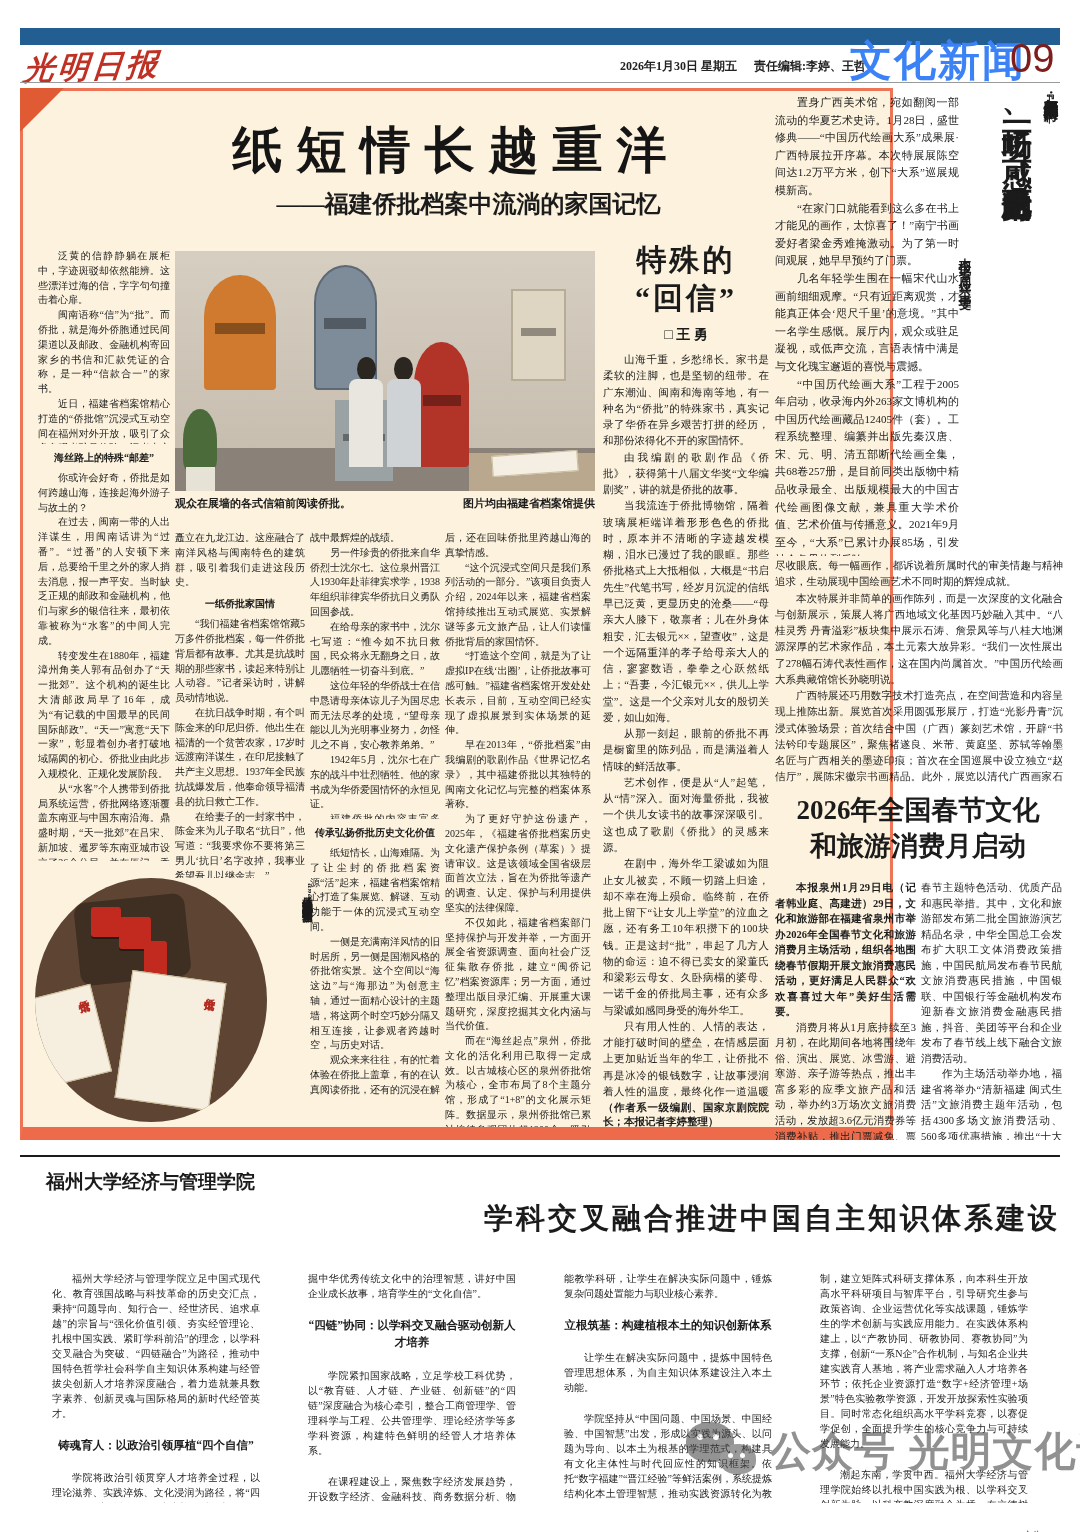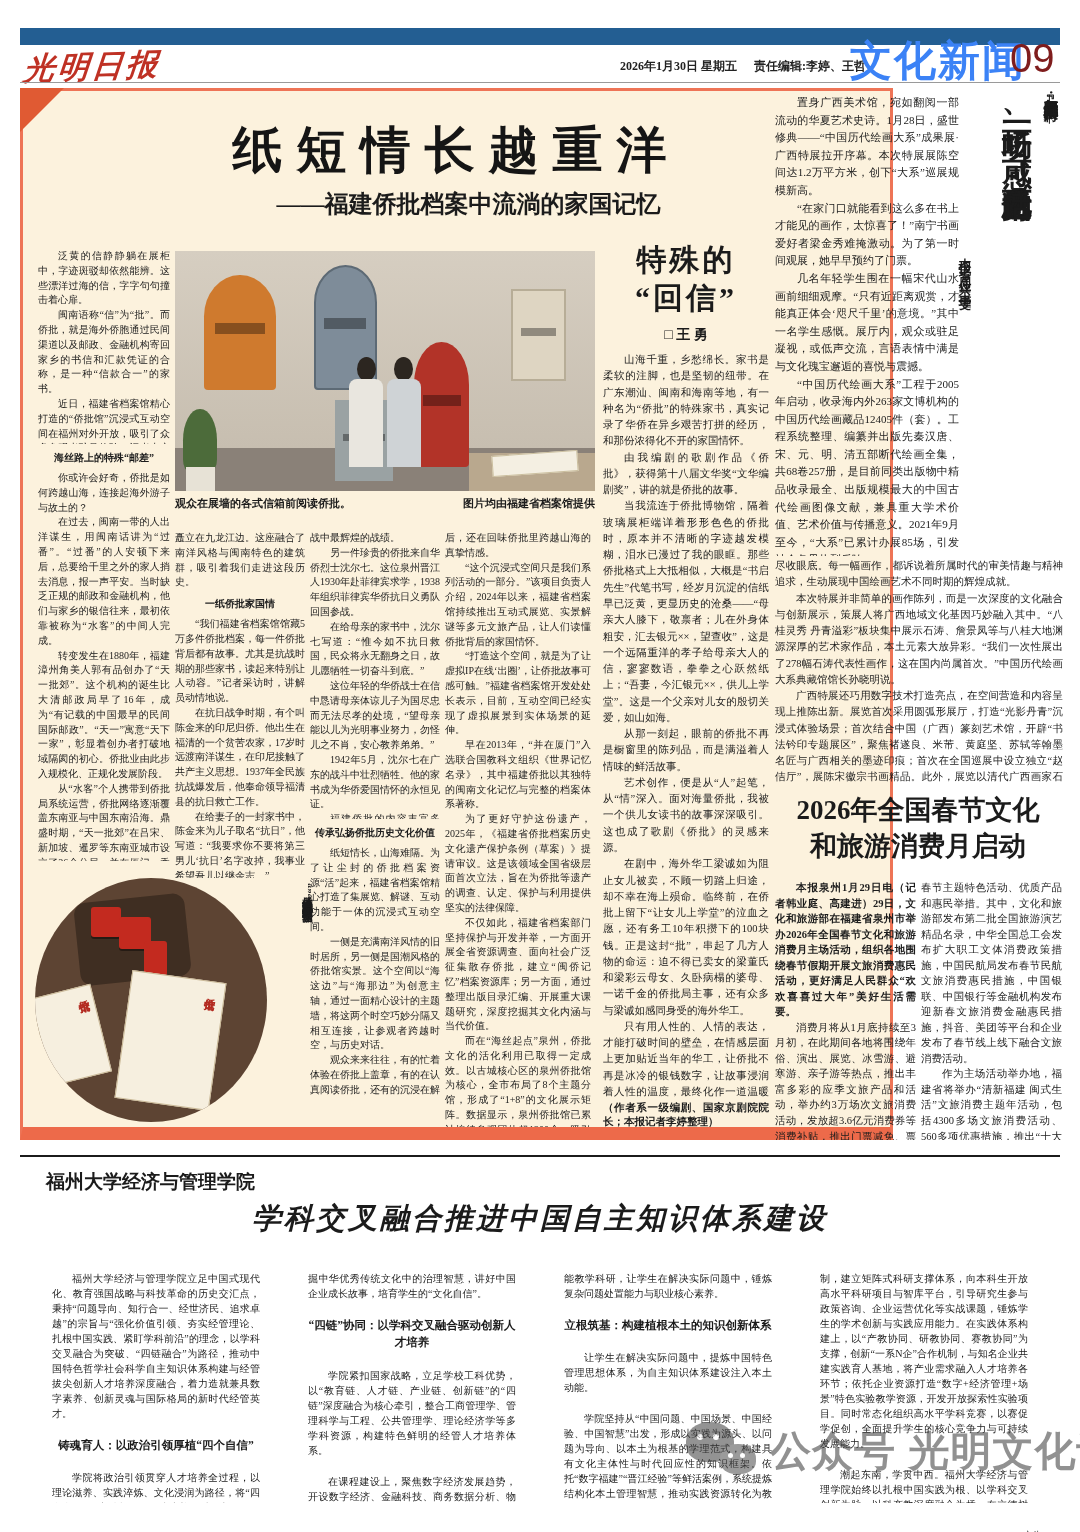--- a/index.html
+++ b/index.html
@@ -99,22 +99,22 @@
                font-weight:900;line-height:1.35;}
   .sp-col1{left:775px;top:880px;width:141px;height:260px;font-size:10.5px;}
   .sp-col2{left:921px;top:880px;width:141px;height:260px;font-size:10.5px;}
   .sp-col1 p:first-child b,.lead{font-weight:bold;}
 
   
   .ad-box{left:20px;top:1155px;width:1040px;height:392px;border-top:2px solid #1b1b1b;
           border-bottom:2px solid #1b1b1b;box-sizing:border-box;background:#fff;}
   .ad-kicker{left:26px;top:12px;font-size:19px;font-weight:900;
              font-family:"Liberation Sans",sans-serif;}
-  .ad-headline{left:0;top:42px;width:100%;text-align:center;font-size:29px;font-weight:900;
-               letter-spacing:3px;font-style:italic;}
+  .ad-headline{left:0;top:42px;width:100%;text-align:right;font-size:29px;font-weight:900;
+               letter-spacing:3px;}
   .ad-cols{left:16px;top:98px;width:1008px;height:248px;display:flex;gap:16px;}
   .ad-col{flex:1;overflow:hidden;font-size:10px;line-height:1.5;text-align:justify;}
   .ad-col p{margin:16px;text-indent:2em;}
   .ad-sub{font-weight:bold;text-align:center;font-size:11.5px;margin:5px 0;text-indent:0 !important;}
   .ad-mark{right:14px;bottom:2px;font-size:10px;color:#333;}
 
   
   .watermark{left:686px;top:1420px;display:flex;align-items:center;gap:8px;z-index:9;
              pointer-events:none;}
   .wm-icon{position:relative;width:76px;height:62px;opacity:.55;}
@@ -224,21 +224,21 @@
         <p>一侧是充满南洋风情的旧时居所，另一侧是国潮风格的侨批馆实景。这个空间以“海这边”与“海那边”为创意主轴，通过一面精心设计的主题墙，将这两个时空巧妙分隔又相互连接，让参观者跨越时空，与历史对话。</p>
         <p>观众来来往往，有的忙着体验在侨批上盖章，有的在认真阅读侨批，还有的沉浸在解谜游戏里……</p>
 
       </div>
     </div>
 
     <div class="col" style="left:422px;top:440px;width:146px;height:596px;">
       <p style="text-indent:0;">后，还在回味侨批里跨越山海的真挚情感。</p>
       <p>“这个沉浸式空间只是我们系列活动的一部分。”该项目负责人介绍，2024年以来，福建省档案馆持续推出互动式展览、实景解谜等多元文旅产品，让人们读懂侨批背后的家国情怀。</p>
       <p>“打造这个空间，就是为了让虚拟IP在线‘出圈’，让侨批故事可感可触。”福建省档案馆开发处处长表示，目前，互动空间已经实现了虚拟展景到实体场景的延伸。</p>
-      <p>早在2013年，“并在厦门”入选联合国教科文组织《世界记忆名录》，其中福建侨批以其独特的闽南文化记忆与完整的档案体系著称。</p>
+      <p>早在2013年，“侨批档案”由我编剧的歌剧作品《世界记忆名录》，其中福建侨批以其独特的闽南文化记忆与完整的档案体系著称。</p>
       <p>为了更好守护这份遗产，2025年，《福建省侨批档案历史文化遗产保护条例（草案）》提请审议。这是该领域全国省级层面首次立法，旨在为侨批等遗产的调查、认定、保护与利用提供坚实的法律保障。</p>
       <p>不仅如此，福建省档案部门坚持保护与开发并举，一方面开展全省资源调查、面向社会广泛征集散存侨批，建立“闽侨记忆”档案资源库；另一方面，通过整理出版目录汇编、开展重大课题研究，深度挖掘其文化内涵与当代价值。</p>
       <p>而在“海丝起点”泉州，侨批文化的活化利用已取得一定成效。以古城核心区的泉州侨批馆为核心，全市布局了8个主题分馆，形成了“1+8”的文化展示矩阵。数据显示，泉州侨批馆已累计接待参观团体超1200个，吸引游客超15万人次。</p>
 
     </div>
 
     <div class="abs circle-photo">
       <div class="cp-tray"></div>
       <div class="stamp st1"></div>
       <div class="stamp st2"></div>

